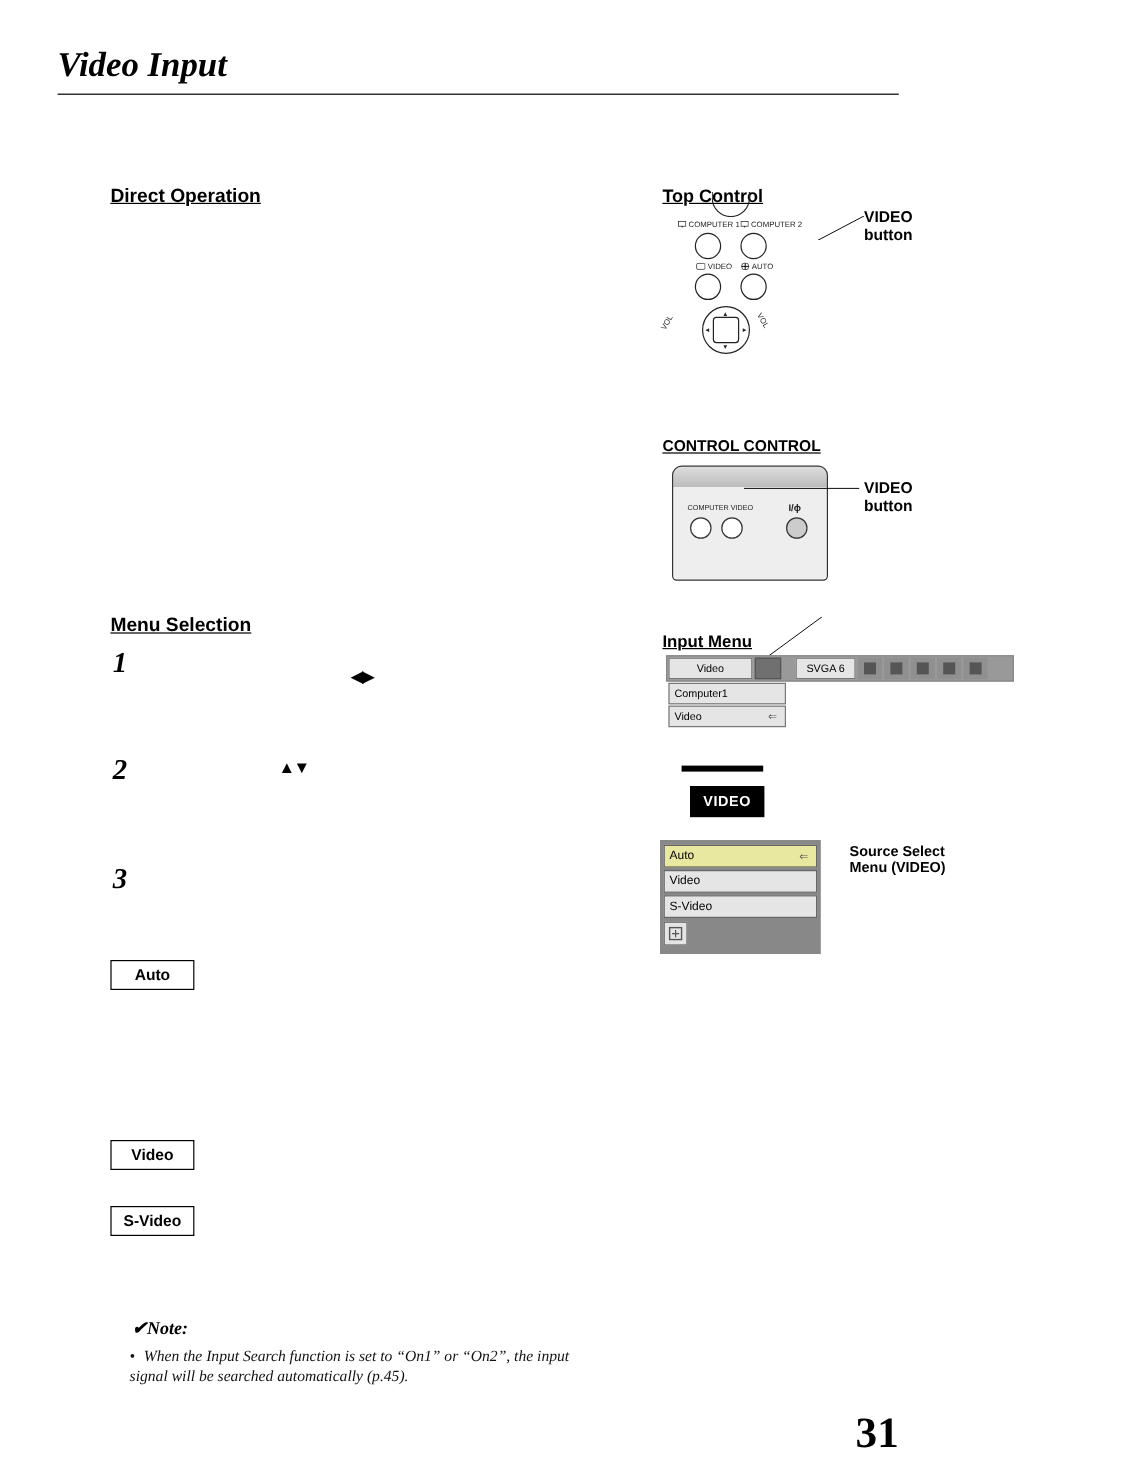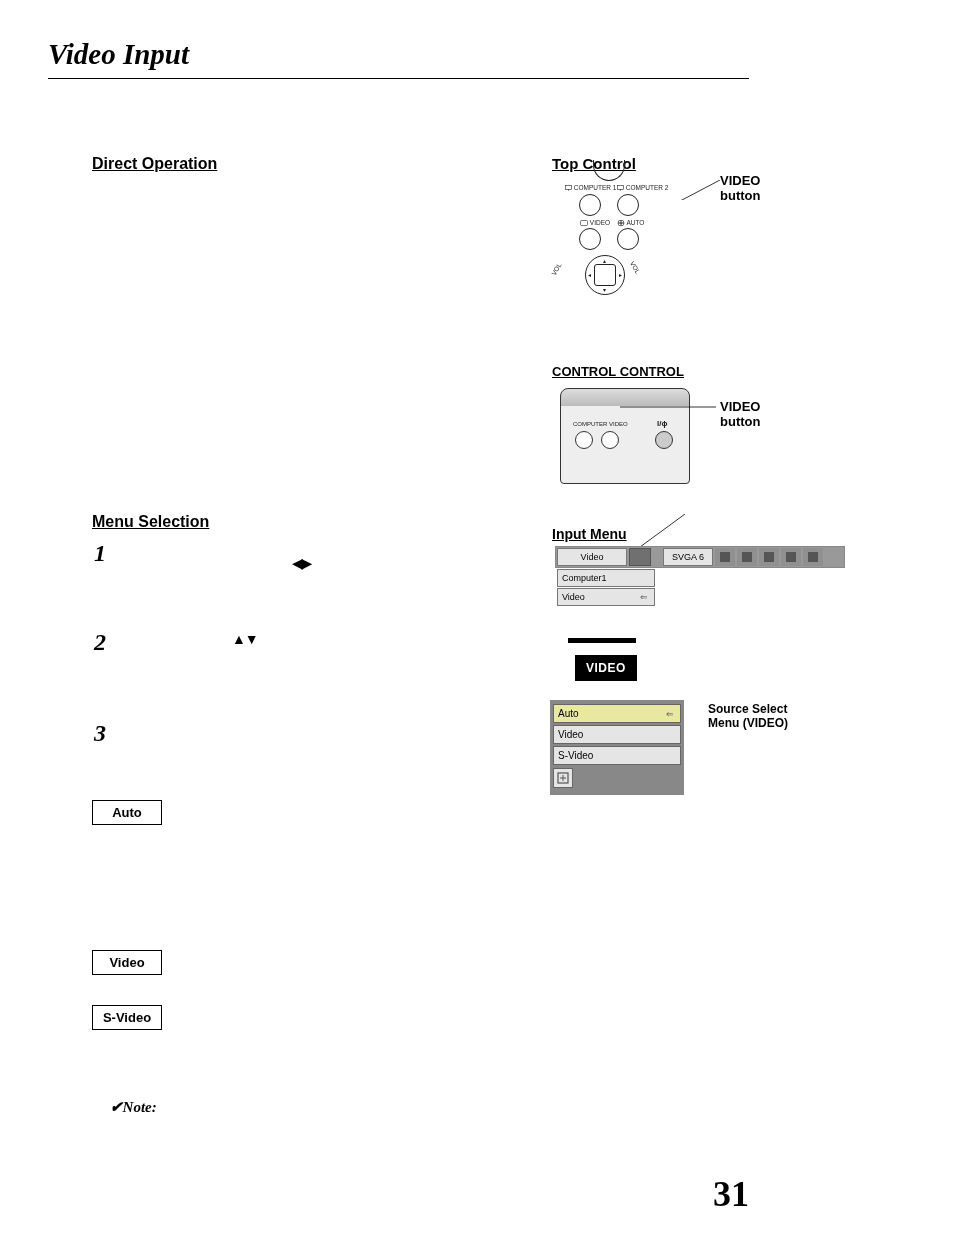--- a/index.html
+++ b/index.html
@@ -471,15 +471,19 @@
       <svg width="12" height="12">
           <rect x="1" y="1" width="10" height="10" fill="none" stroke="#555" stroke-width="1.2"></rect>
           <path d="M3 6 L9 6 M6 3 L6 9" stroke="#555" stroke-width="1"></path>
         </svg>
     </div>
   </div>
 
   <div class="note-heading" style="left:110px; top:1098px;font-style:italic;">
     <span>✔</span><span>Note:</span>
   </div>
+  <div class="note-text" style="left:108px; top:1122px; width:400px;">
+    <span>•</span>
+    <span style="margin-left:4px;">When the Input Search function is set to “On1” or “On2”, the input signal will be searched automatically (p.45).</span>
+  </div>
 
   <div class="page-number">31</div>
 </div>
 
 </body></html>

